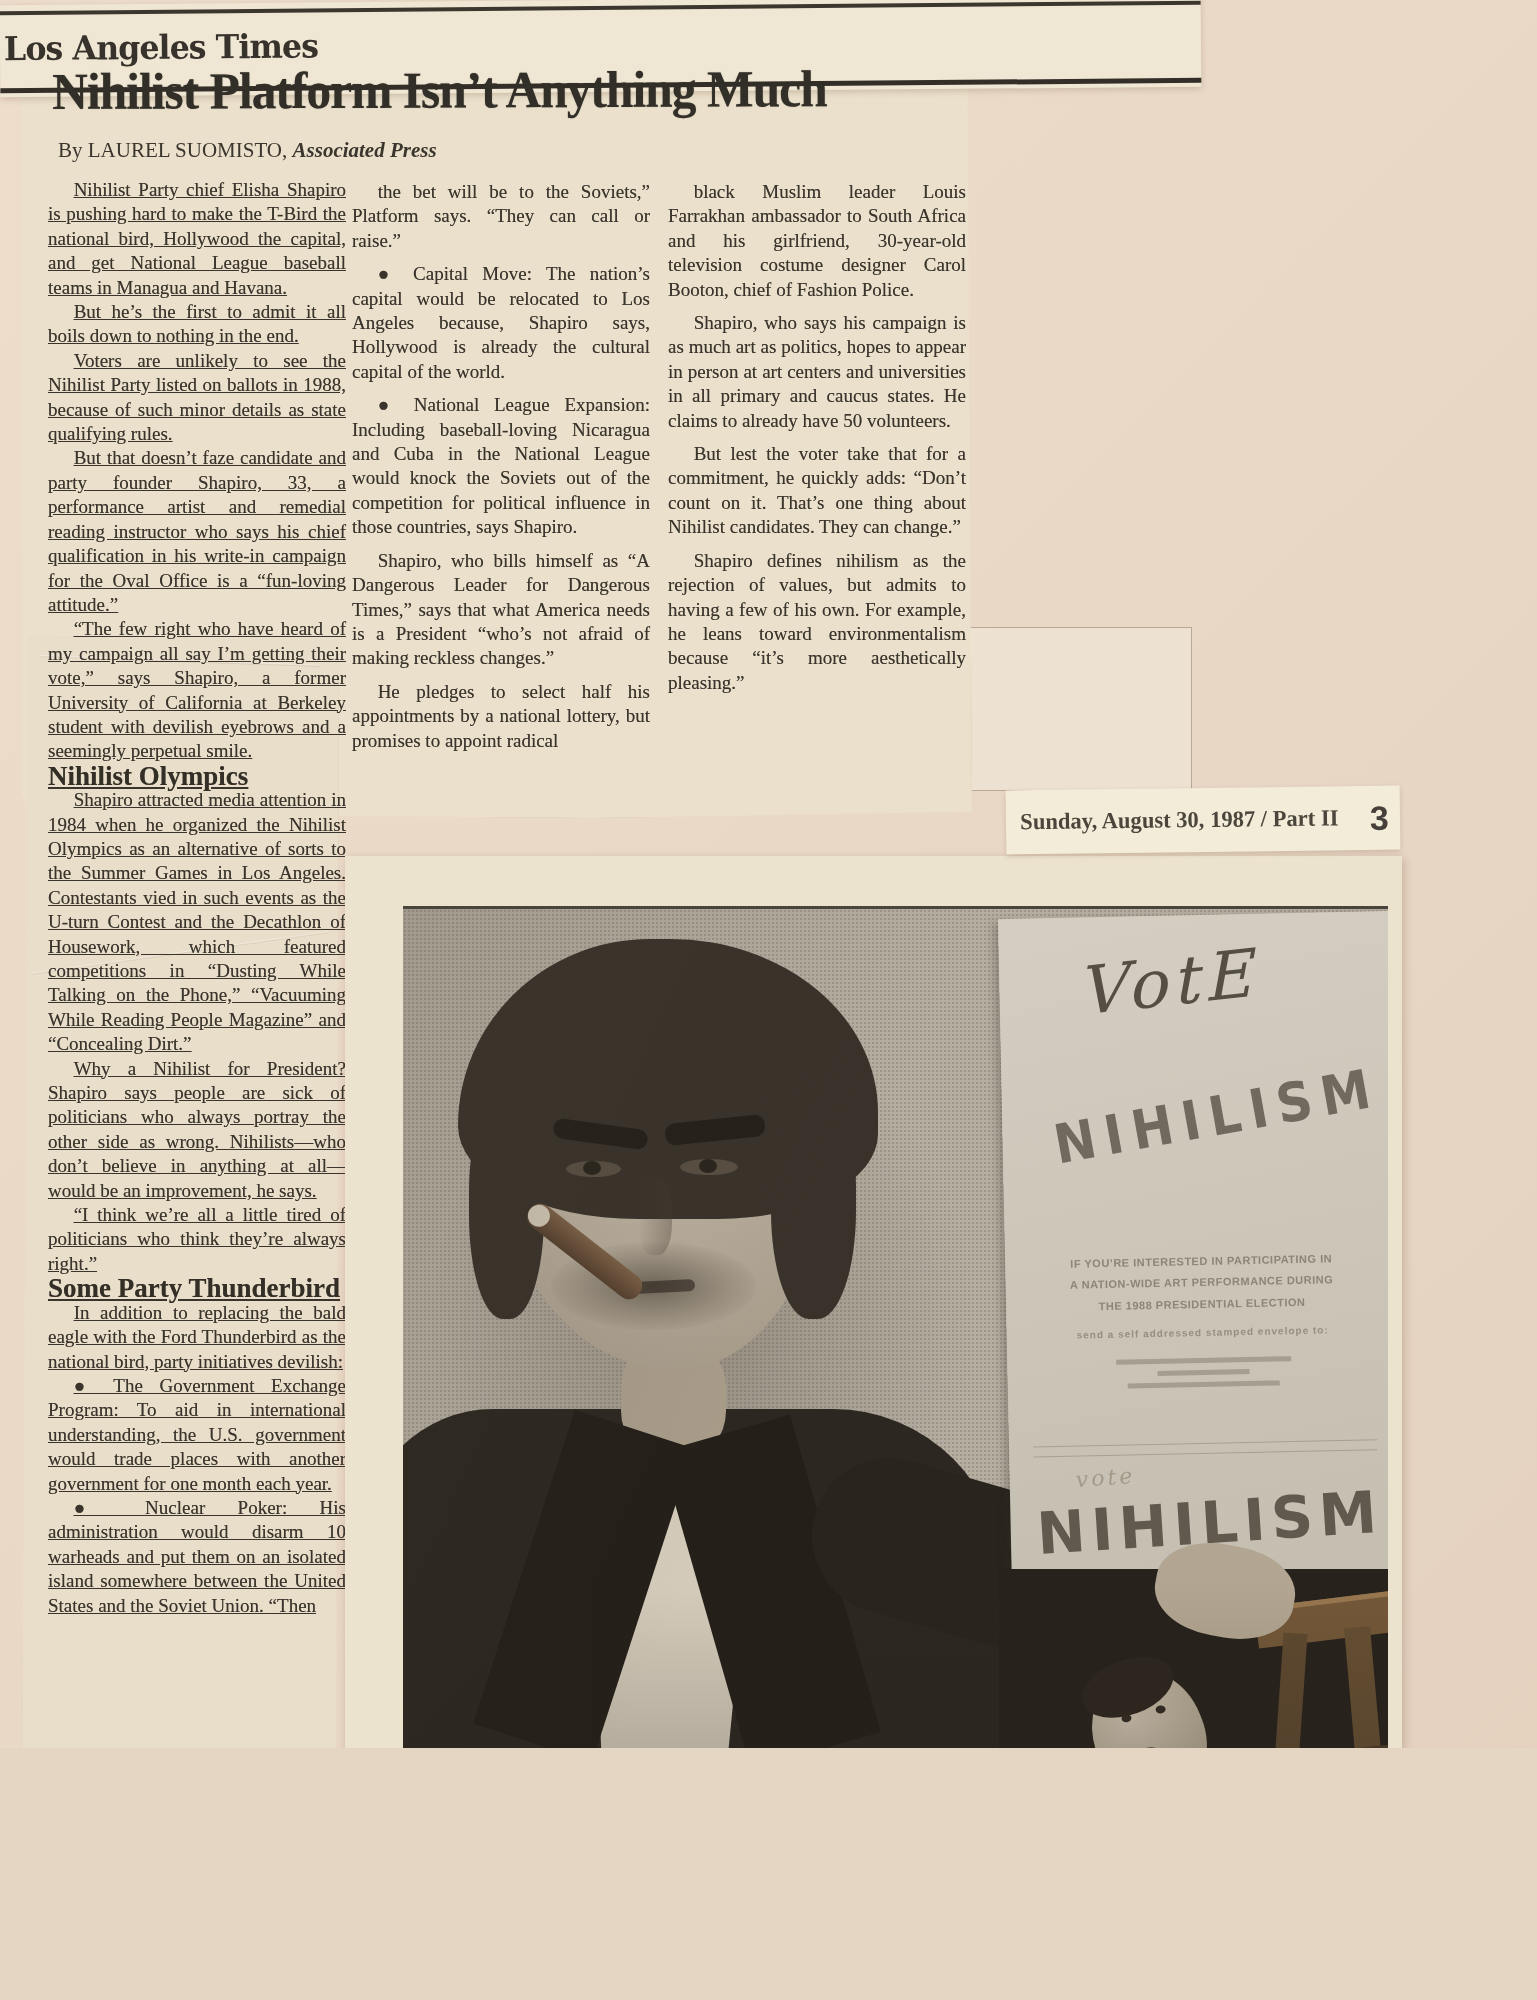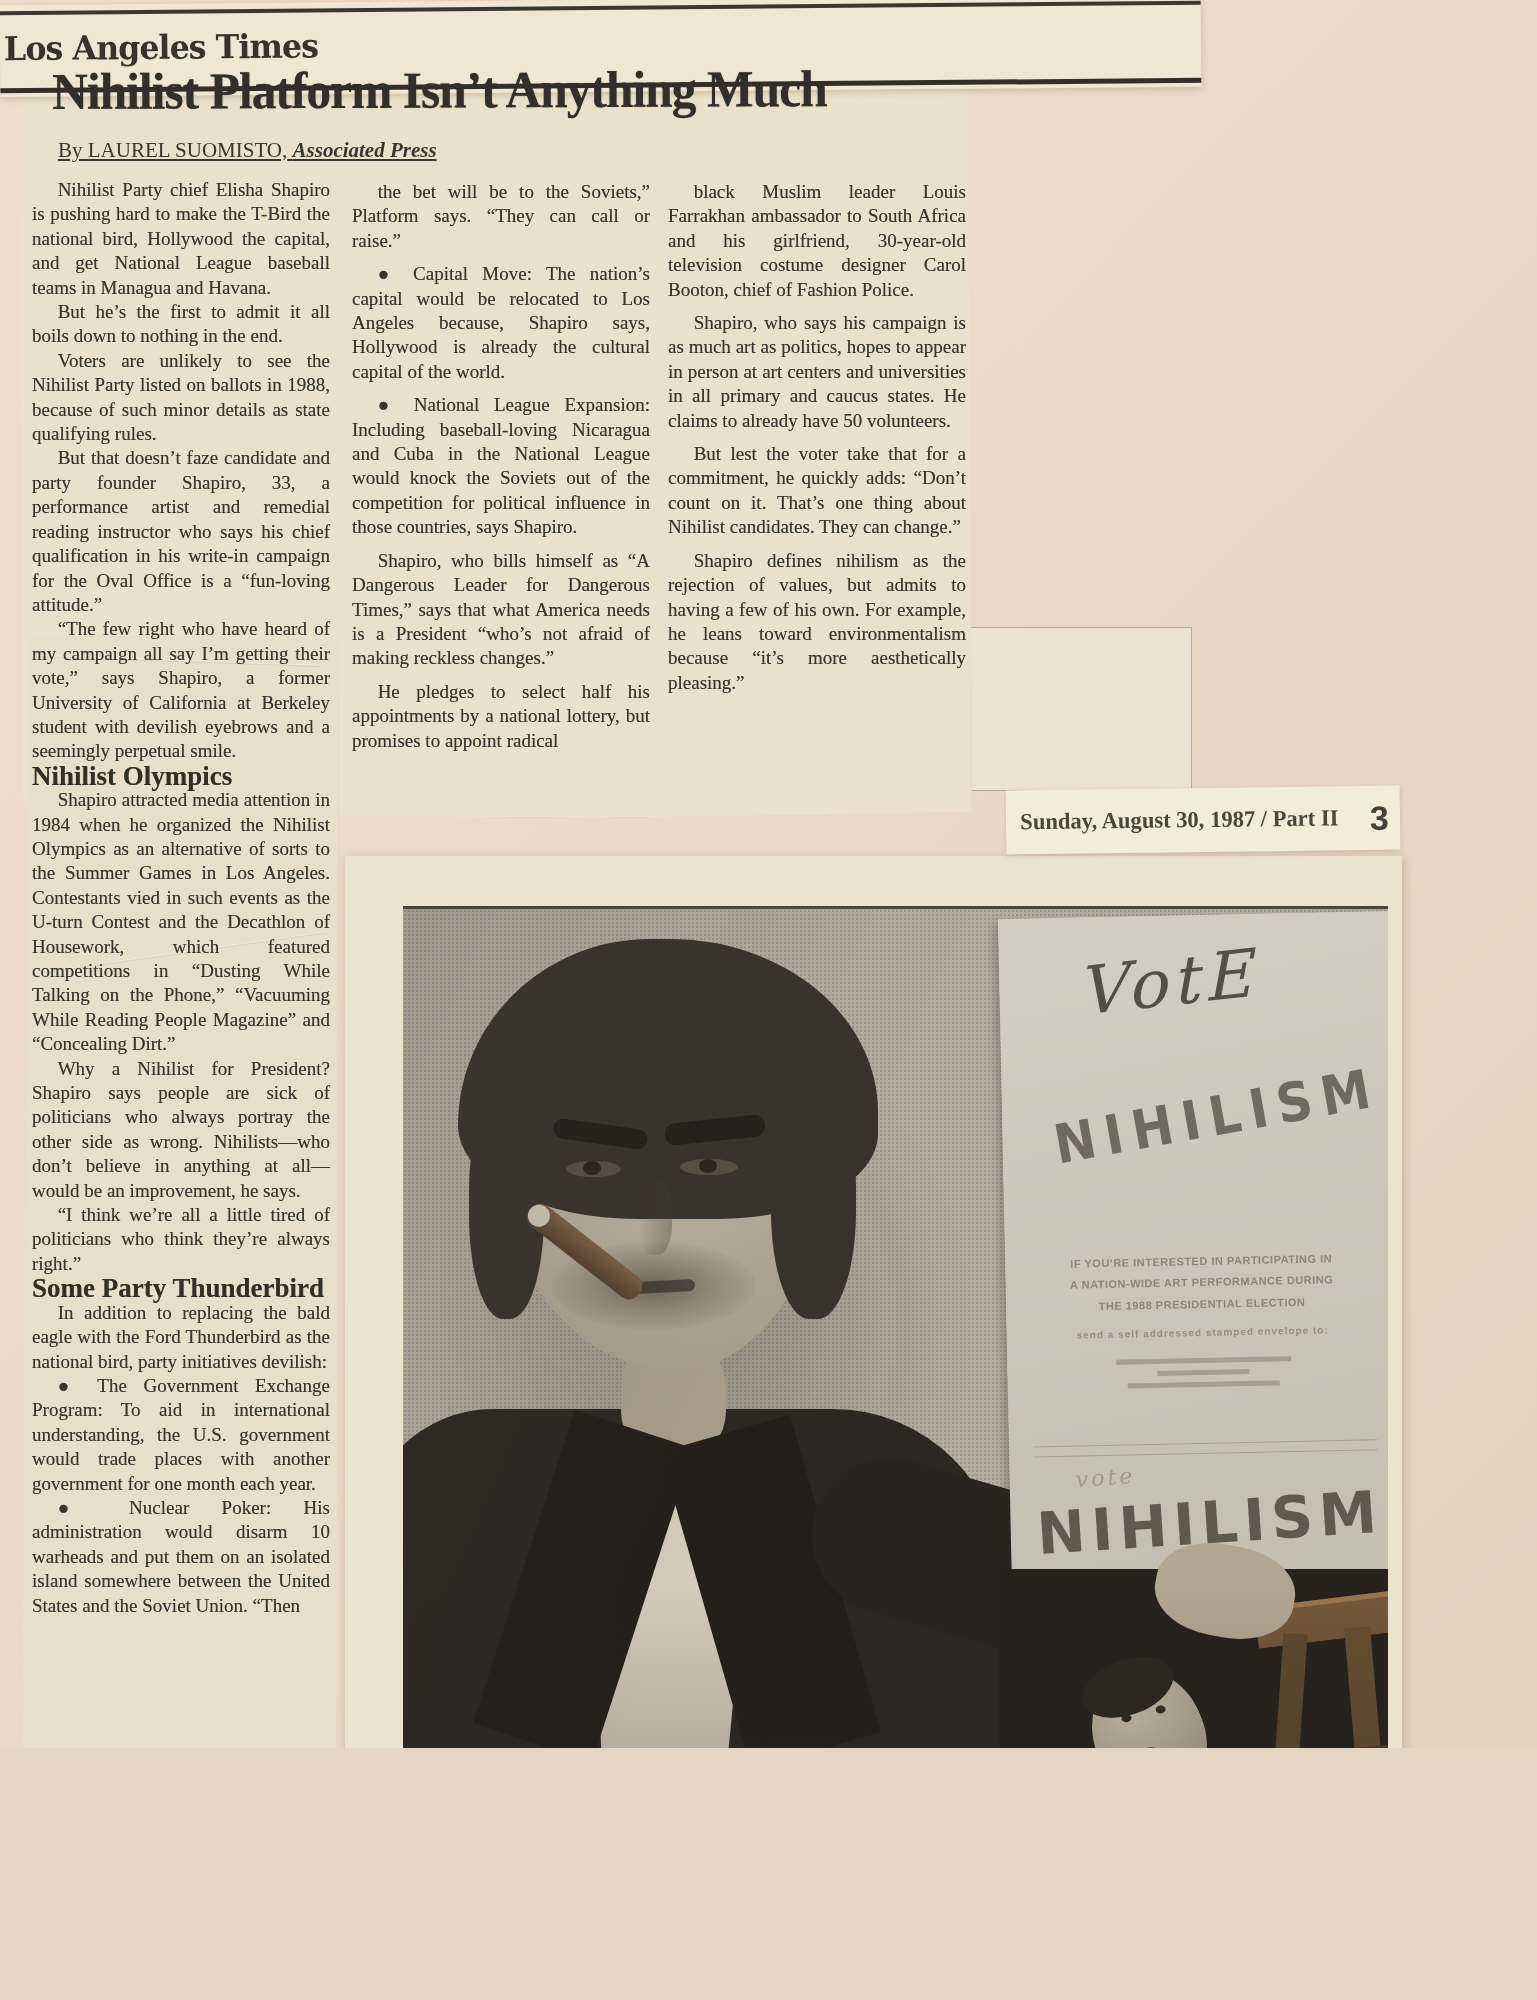--- a/index.html
+++ b/index.html
@@ -21,21 +21,21 @@
   .main-piece{left:22px;top:38px;width:950px;height:780px;
               clip-path:polygon(0 .4%,99.5% 0,100% 99.2%,60% 100%,1% 99.4%,0 97%);}
   .left-strip{left:22px;top:636px;width:317px;height:1190px;background:#e9dec9;
               clip-path:polygon(2% 0,100% .2%,99% 99.6%,3% 100%,0 98.8%);}
   .taped-corner{position:absolute;left:962px;top:627px;width:228px;height:162px;
                 background:rgba(240,233,218,.55);border:1px solid rgba(120,100,75,.45);}
 
   .headline{position:absolute;left:52px;top:62px;width:905px;font-weight:bold;font-size:52px;
             color:#322e28;letter-spacing:-1px;transform:scaleX(.95) rotate(-0.2deg);transform-origin:left top;
             white-space:nowrap;z-index:4;text-shadow:0 0 1px rgba(50,46,40,.5);}
-  .byline{position:absolute;left:58px;top:138px;font-size:21px;color:#3a352d;z-index:4;text-decoration:underline;}
+  .byline{position:absolute;left:58px;top:138px;font-size:21px;color:#3a352d;z-index:4;}
   .byline b{font-style:italic;}
 
   .col{position:absolute;width:298px;font-size:19px;line-height:24.4px;text-align:justify;
        color:#39342c;z-index:4;text-shadow:0 0 .6px rgba(57,52,44,.55);}
   .col p{margin:0;text-indent:1.35em;}
   .col.gapped p{margin-bottom:9px;}
   .subhead{font-weight:bold;font-size:27px;margin:14px 0 8px 20px;text-indent:0 !important;
            color:#332f27;}
 
   
@@ -177,21 +177,21 @@
     <div class="kicker-text">Party’s Founder Admits Funny Ideas</div>
     <div class="kicker-rule"></div>
   </div>
 
   <div class="headline">Nihilist Platform Isn’t Anything Much</div>
   <div class="byline">
     <span>By LAUREL SUOMISTO,</span>
     <b>Associated Press</b>
   </div>
 
-  <div class="col" style="left:32px;top:178px;">
+  <div class="col" style="left:48px;top:178px;text-decoration:underline;">
     <p>Nihilist Party chief Elisha Shapiro is pushing hard to make the T-Bird the national bird, Hollywood the capital, and get National League baseball teams in Managua and Havana.</p>
     <p>But he’s the first to admit it all boils down to nothing in the end.</p>
     <p>Voters are unlikely to see the Nihilist Party listed on ballots in 1988, because of such minor details as state qualifying rules.</p>
     <p>But that doesn’t faze candidate and party founder Shapiro, 33, a performance artist and remedial reading instructor who says his chief qualification in his write-in campaign for the Oval Office is a “fun-loving attitude.”</p>
     <p>“The few right who have heard of my campaign all say I’m getting their vote,” says Shapiro, a former University of California at Berkeley student with devilish eyebrows and a seemingly perpetual smile.</p>
     <p class="subhead">Nihilist Olympics</p>
     <p>Shapiro attracted media attention in 1984 when he organized the Nihilist Olympics as an alternative of sorts to the Summer Games in Los Angeles. Contestants vied in such events as the U-turn Contest and the Decathlon of Housework, which featured competitions in “Dusting While Talking on the Phone,” “Vacuuming While Reading People Magazine” and “Concealing Dirt.”</p>
     <p>Why a Nihilist for President? Shapiro says people are sick of politicians who always portray the other side as wrong. Nihilists—who don’t believe in anything at all—would be an improvement, he says.</p>
     <p>“I think we’re all a little tired of politicians who think they’re always right.”</p>
     <p class="subhead">Some Party Thunderbird</p>

